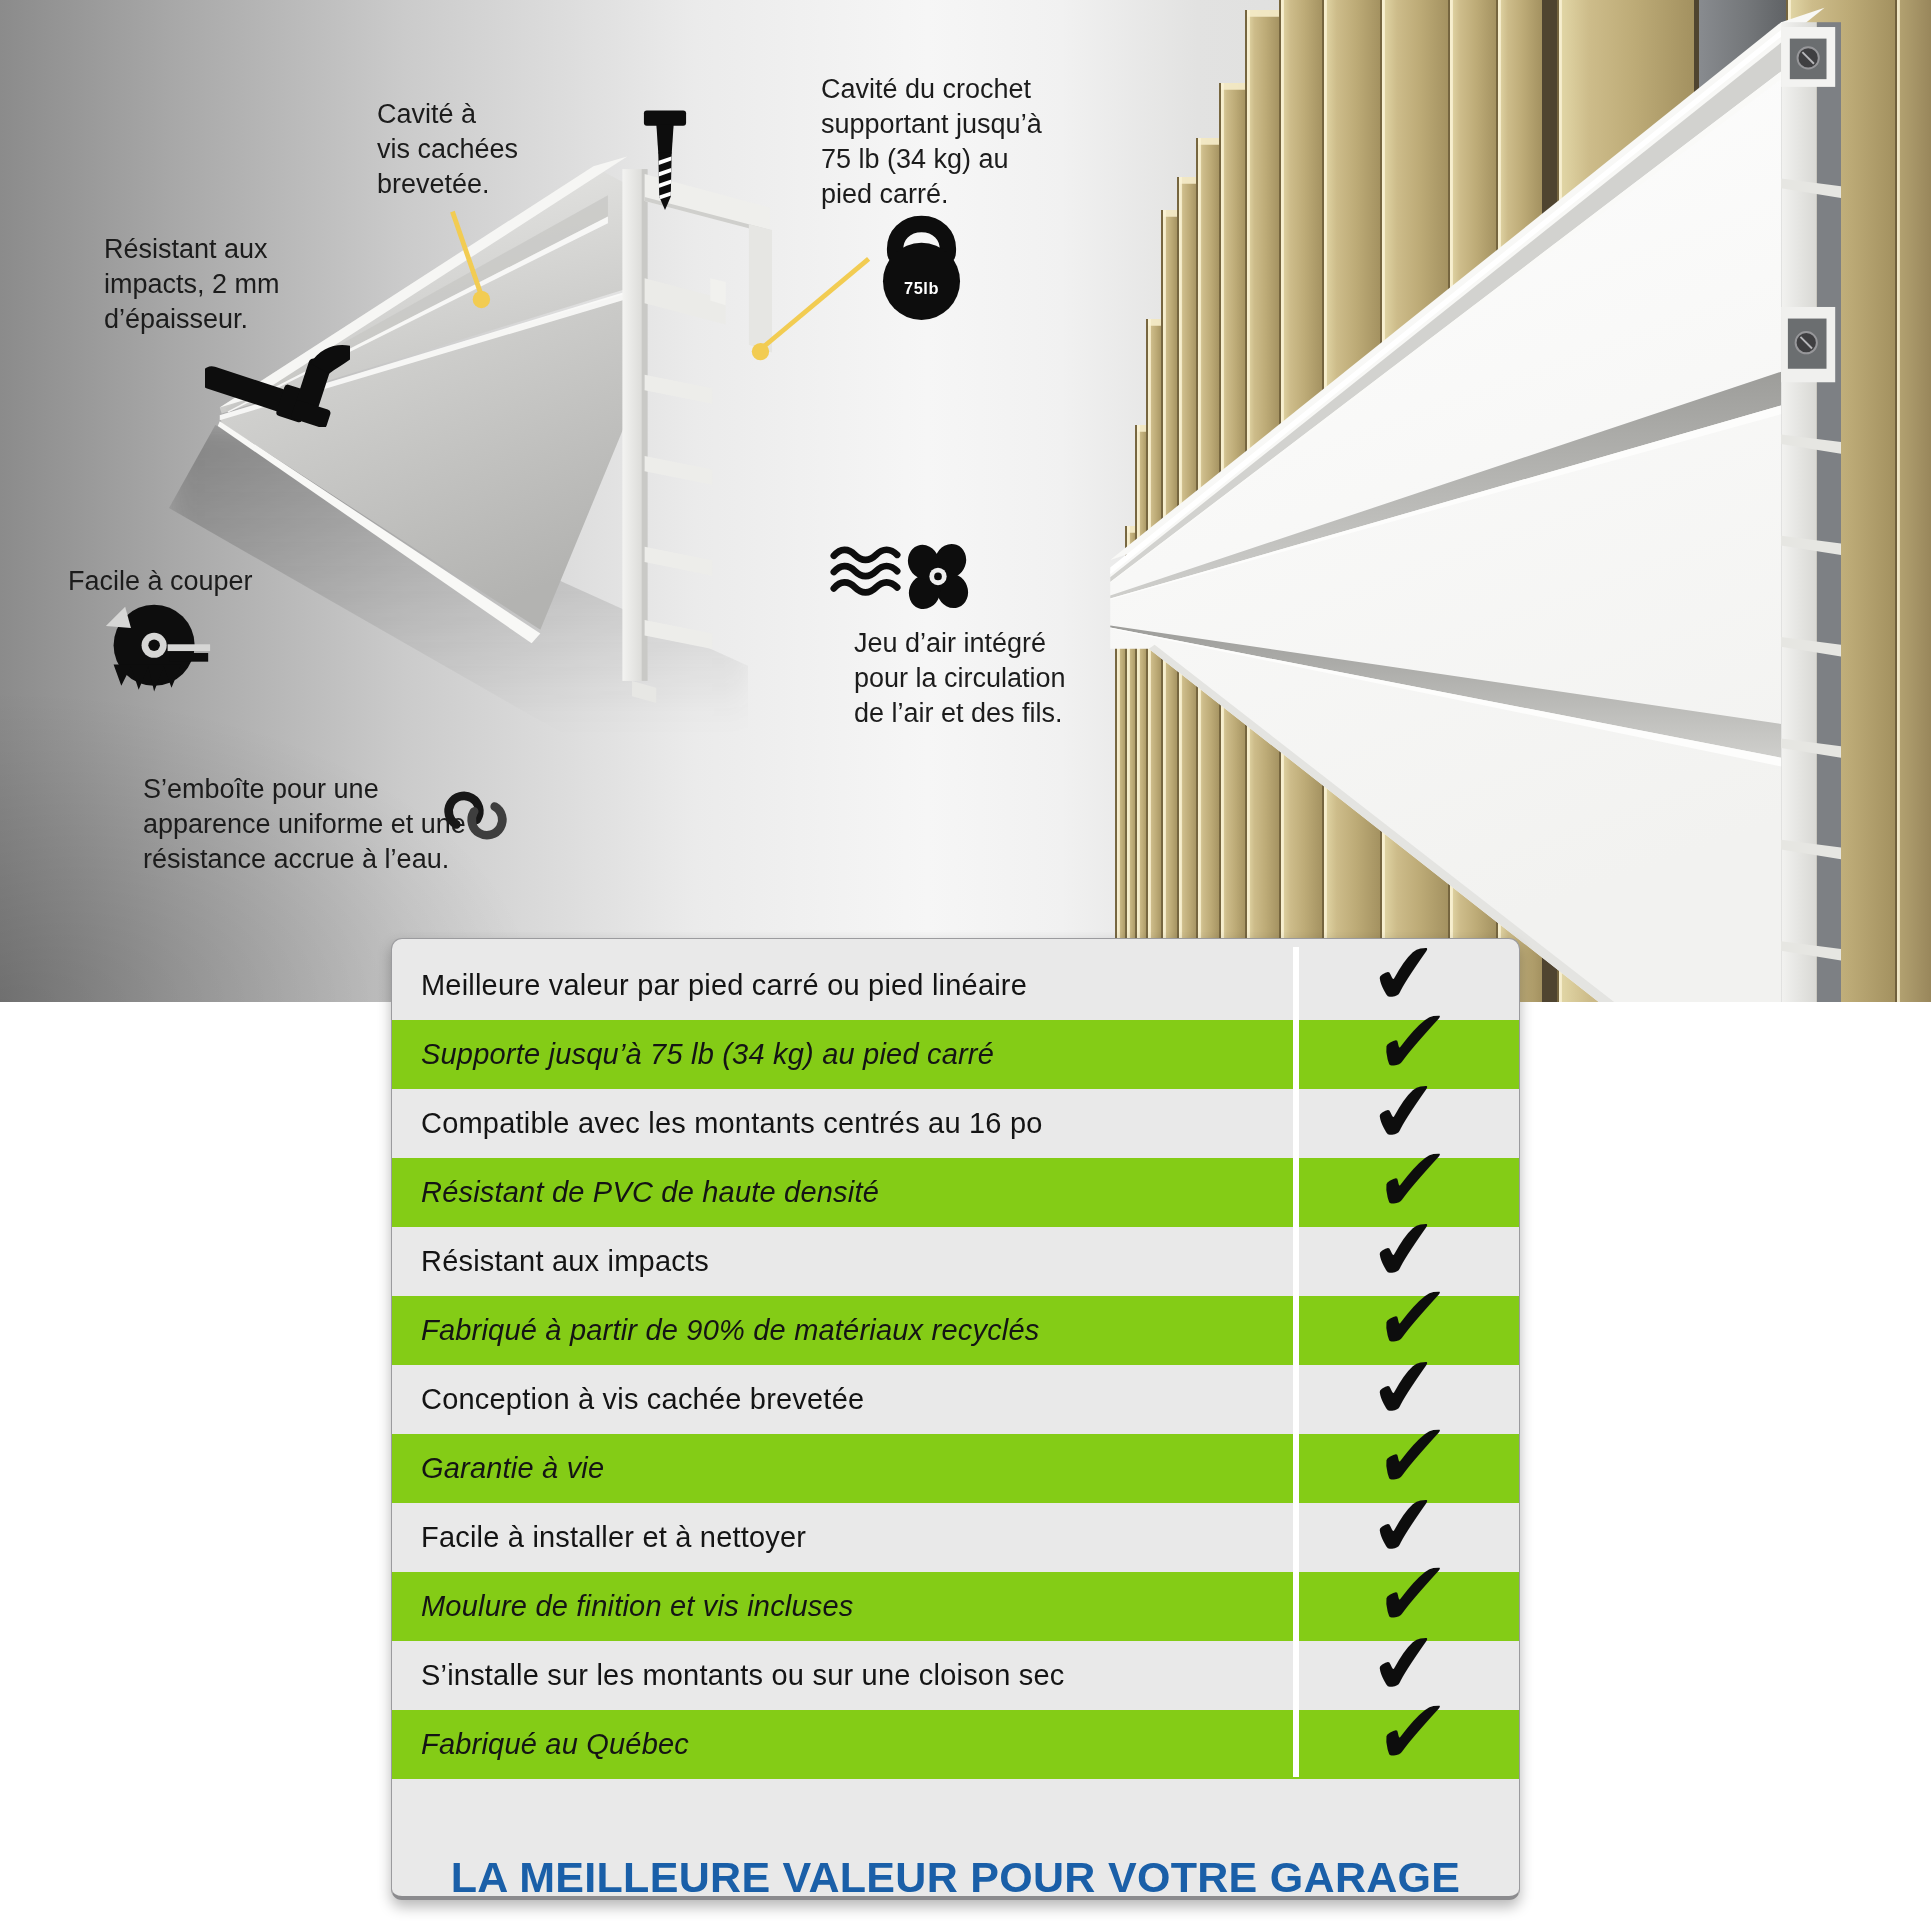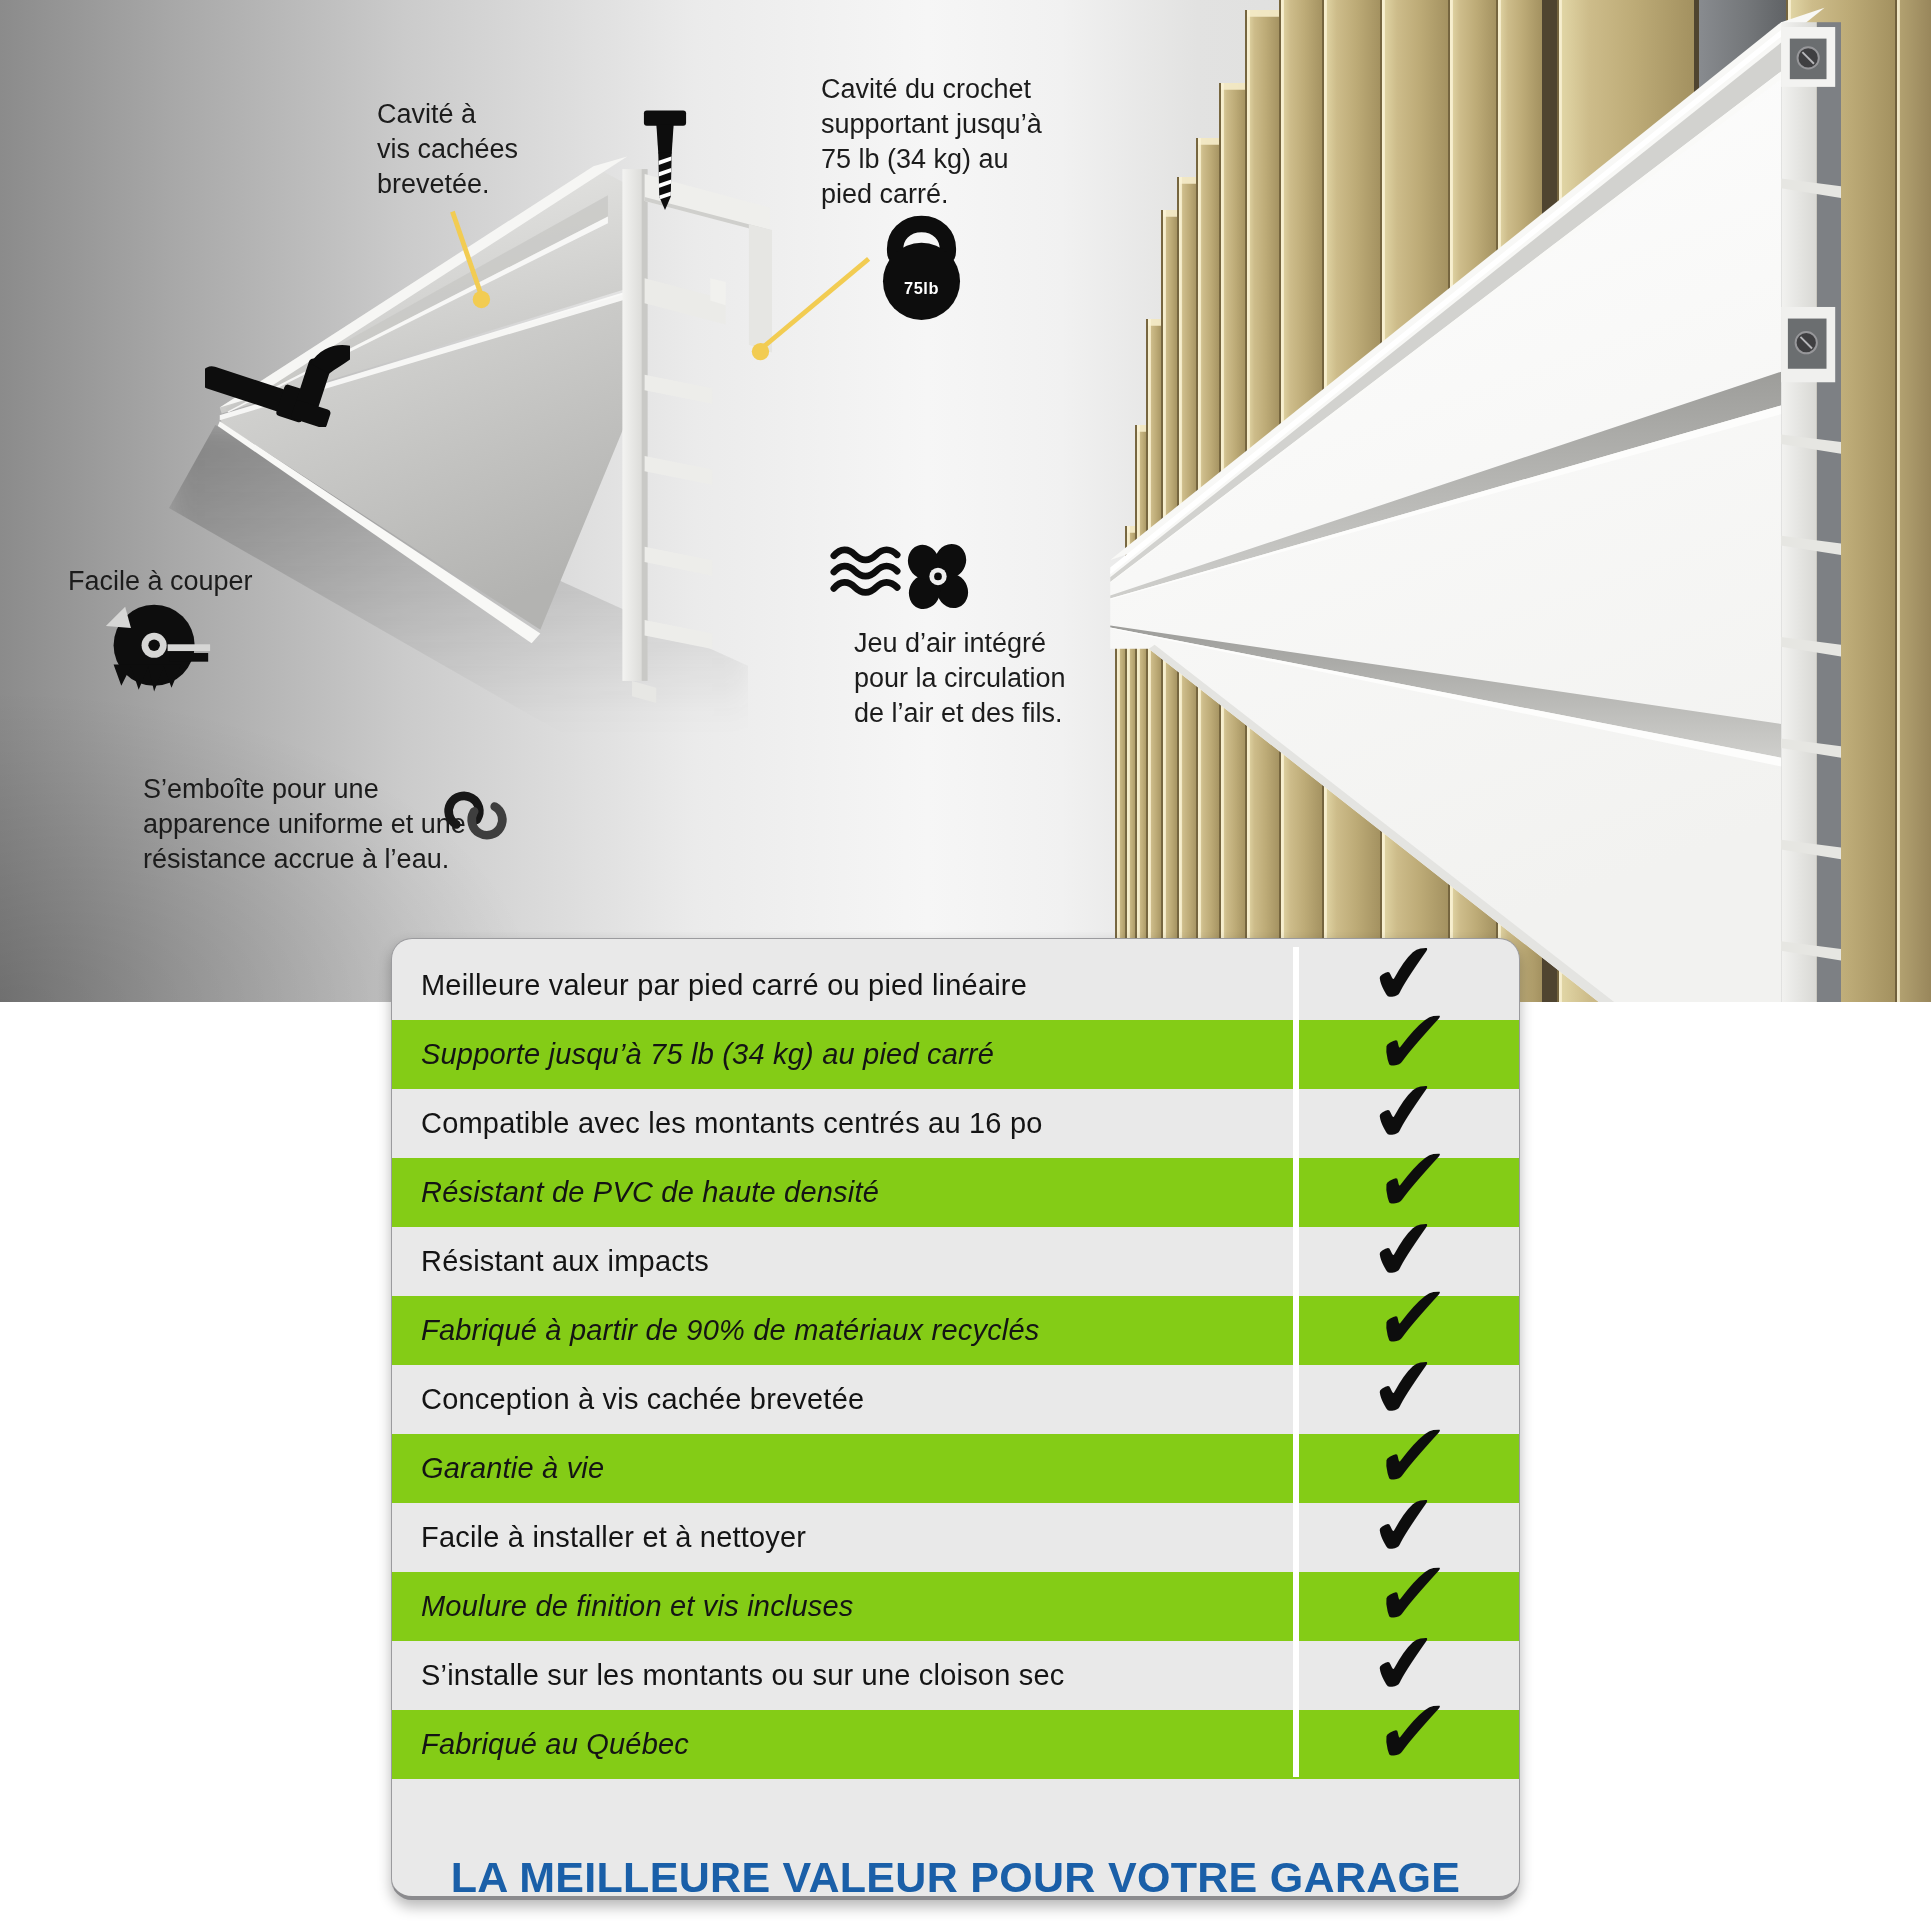--- a/index.html
+++ b/index.html
@@ -21,21 +21,21 @@
   #txt-hook{left:821px;top:72px;}
   #txt-cut{left:68px;top:564px;}
   #txt-air{left:838px;top:626px;margin-left:16px;}
   #txt-interlock{left:143px;top:772px;}
   
   .icon{position:absolute;}
   #kettlebell-label{position:absolute;left:0;top:63%;width:100%;text-align:center;
     color:#fff;font-weight:bold;font-size:16.4px;letter-spacing:0.5px;}
   
   #card{position:absolute;left:391px;top:938px;width:1127px;height:957px;background:#e9e9e9;
-    border:1.9px solid #9b9b9e;border-bottom:4.8px solid #8b8b8e;border-radius:21px;
+    border:1.9px solid #9b9b9e;border-bottom:4.8px solid #8b8b8e;border-radius:11px;
     box-shadow:0 6.8px 13.5px rgba(0,0,0,.28);}
   #rows{position:absolute;left:0;top:11.6px;width:100%;}
   .row{height:69px;display:grid;grid-template-columns:901px 1fr;align-items:center;}
   .row.alt{background:#84cc16;font-style:italic;}
   .row-label{padding-left:29px;font-size:29px;color:#141414;letter-spacing:0.2px;white-space:nowrap;}
   .check-cell{display:flex;justify-content:center;align-items:center;height:69px;}
   .check{font-size:83px;line-height:69px;color:#0d0d0d;transform:rotate(-6deg) translateY(-11.6px);}
   #divider{position:absolute;left:901px;top:7.7px;width:5.8px;height:830px;background:#fff;}
   #footer{position:absolute;left:0;right:0;top:886px;height:104px;display:flex;
     align-items:center;justify-content:center;font-size:43px;font-weight:bold;
@@ -100,20 +100,25 @@
       <path d="M508,446 L578,460 L578,476 L508,462 Z" fill="#ededea"></path>
       <path d="M508,522 L578,536 L578,552 L508,538 Z" fill="#ededea"></path>
       <path d="M495,585 L520,592 L520,608 L495,601 Z" fill="#e7e7e4"></path>
 
       <line x1="309" y1="99" x2="339" y2="186" stroke="#F2CC52" stroke-width="5"></line>
       <circle cx="339" cy="190" r="9" fill="#F2CC52"></circle>
       <line x1="740" y1="148" x2="630" y2="240" stroke="#F2CC52" stroke-width="5"></line>
       <circle cx="628" cy="244" r="9" fill="#F2CC52"></circle>
     </svg>
 
+    <div class="callout" id="txt-impact">
+      <div>Résistant aux</div>
+      <div>impacts, 2 mm</div>
+      <div>d’épaisseur.</div>
+    </div>
     <div class="callout" id="txt-screw">
       <div>Cavité à</div>
       <div>vis cachées</div>
       <div>brevetée.</div>
     </div>
     <div class="callout" id="txt-hook">
       <div>Cavité du crochet</div>
       <div>supportant jusqu’à</div>
       <div>75 lb (34 kg) au</div>
       <div>pied carré.</div>

